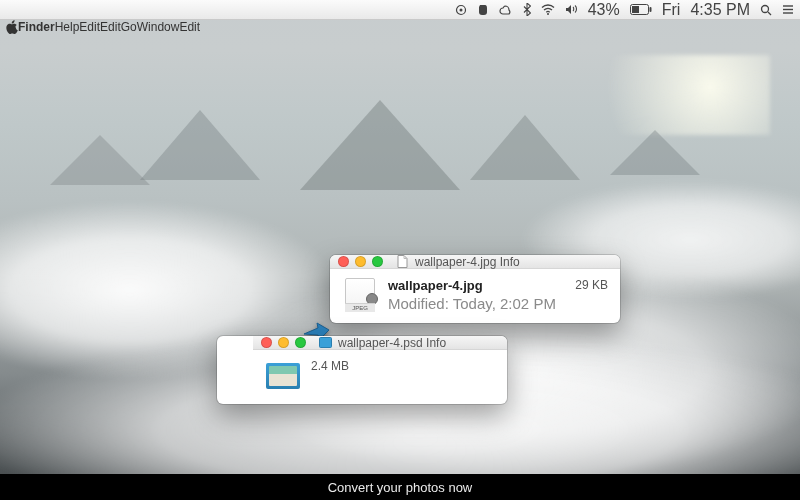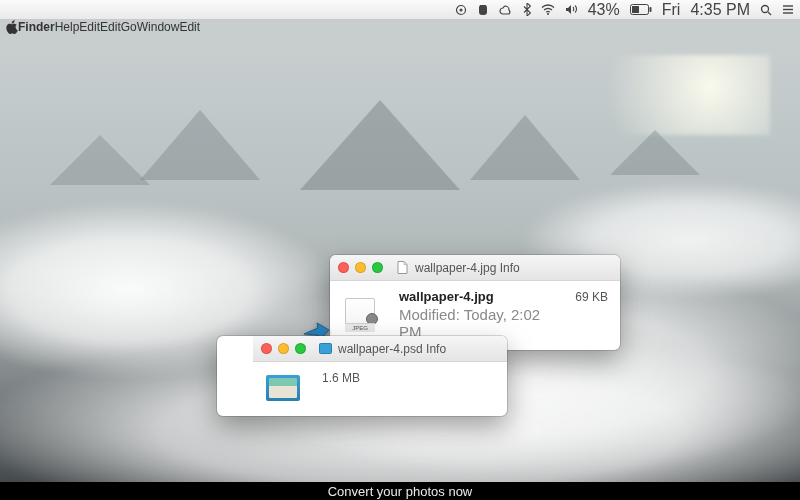--- a/index.html
+++ b/index.html
@@ -45,55 +45,55 @@
   .apple svg { display: block; }
 
   
   .info-window {
     position: absolute; width: 290px; background: #fff; border-radius: 6px;
     box-shadow: 0 12px 28px rgba(0,0,0,0.35), 0 0 0 1px rgba(0,0,0,0.15);
     overflow: hidden;
     font-size: 12px;
   }
   .titlebar {
-    height: 26px; display: flex; align-items: center; gap: 6px; padding: 0 8px;
+    height: 14px; display: flex; align-items: center; gap: 6px; padding: 0 8px;
     background: linear-gradient(#f6f6f6, #e4e4e4);
     border-bottom: 1px solid #d6d6d6;
     color: #555;
   }
   .traffic { display: flex; gap: 6px; margin-right: 6px; }
   .tl { width: 11px; height: 11px; border-radius: 50%; border: 1px solid rgba(0,0,0,0.15); }
   .tl.red { background: #ff5f57; }
   .tl.yellow { background: #febc2e; }
   .tl.green { background: #28c840; }
   .titlebar .titletext { flex: 0 0 auto; }
   .titlebar .title-icon { width: 14px; height: 14px; display: inline-flex; align-items: center; justify-content: center; }
 
-  .info-body { display: flex; align-items: center; gap: 21px; padding: 8px 12px 10px 12px; }
+  .info-body { display: flex; align-items: center; gap: 10px; padding: 8px 12px 10px 12px; }
   .thumb { width: 36px; height: 36px; display: flex; align-items: center; justify-content: center; flex-direction: column; }
   .thumb-jpeg { width: 30px; height: 34px; border: 1px solid #c7c7c7; border-radius: 2px; background: linear-gradient(#fff,#f2f2f2); position: relative; }
   .thumb-jpeg::after { content: "JPEG"; position: absolute; bottom: -1px; left: -1px; right: -1px; font-size: 6px; text-align: center; color: #555; background: #e8e8e8; padding: 1px 0; border-top: 1px solid #d0d0d0; }
   .thumb-jpeg .wheel { position: absolute; right: -4px; bottom: 6px; width: 12px; height: 12px; border-radius: 50%; background: #888; border: 1px solid #666; }
   .thumb-psd { width: 34px; height: 26px; border-radius: 2px; background: linear-gradient(#3aa0d8, #2a7fb0); position: relative; overflow: hidden; }
   .thumb-psd::before { content:""; position:absolute; left:3px; right:3px; top:3px; bottom:3px; background: linear-gradient(#7fc8b0 0 40%, #e8e3d4 40% 100%); border-radius:1px; }
   .info-text { display: flex; flex-direction: column; gap: 2px; flex: 1; }
   .info-text .fname { font-weight: 700; color: #222; font-size: 13px; }
   .info-text .mod { color: #8a8a8a; font-size: 15px; }
   .info-size { color: #555; font-size: 12px; white-space: nowrap; align-self: flex-start; margin-top: 1px;}
 
   #win-jpg { left: 330px; top: 255px; }
   #win-psd { left: 217px; top: 336px; padding-left: 36px; }
 
   
   .arrow-icon { position: absolute; left: 302px; top: 320px; width: 28px; height: 22px; }
   .arrow-icon svg { filter: drop-shadow(0 2px 2px rgba(0,0,0,0.4)); }
 
   
   .caption {
-    position: absolute; left: 0; right: 0; bottom: 0; height: 18px;
+    position: absolute; left: 0; right: 0; bottom: 0; height: 26px;
     background: #000; color: #eaeaea; display: flex; align-items: center; justify-content: center;
     font-size: 13px;
   }
 </style>
 </head>
 <body>
 
 <div class="desktop">
   <div class="sunspot"></div>
   <div class="peak p1"></div>
@@ -202,21 +202,21 @@
   <div class="info-body">
     <div class="thumb">
       <div class="thumb-jpeg">
           <div class="wheel"></div>
         </div>
     </div>
     <div class="info-text">
       <span class="fname">wallpaper-4.jpg</span>
       <span class="mod"><span>Modified: </span><span>Today, 2:02 PM</span></span>
     </div>
-    <span class="info-size">69 KB</span>
+    <span class="info-size">29 KB</span>
   </div>
 </div>
 
 <div class="arrow-icon">
   <svg width="28" height="22" viewBox="0 0 28 22">
     <path d="M2 14 L16 8 L15 3 L27 10 L17 20 L16 15 Z" fill="#2a7fb9" stroke="#1a5f90" stroke-width="1"></path>
   </svg>
 </div>
 
 <div class="info-window" id="win-psd">
@@ -230,19 +230,19 @@
       <svg width="13" height="11" viewBox="0 0 13 11">
           <rect x="0.5" y="0.5" width="12" height="10" rx="1" fill="#3aa0d8" stroke="#2a7fb0"></rect>
         </svg>
     </span>
     <span class="titletext">wallpaper-4.psd Info</span>
   </div>
   <div class="info-body">
     <div class="thumb">
       <div class="thumb-psd"></div>
     </div>
-    <span class="info-size">1.6 MB</span>
+    <span class="info-size">2.4 MB</span>
   </div>
 </div>
 
 <div class="caption">
   <span>Convert your photos now</span>
 </div>
 
 </body></html>

